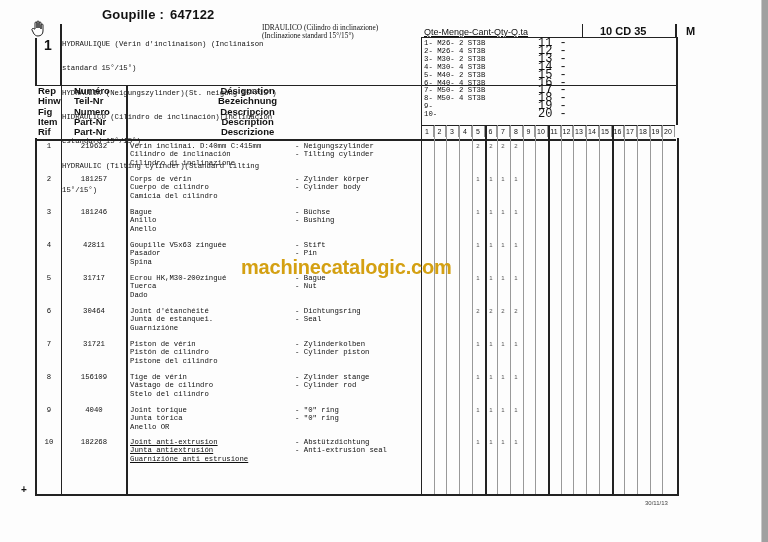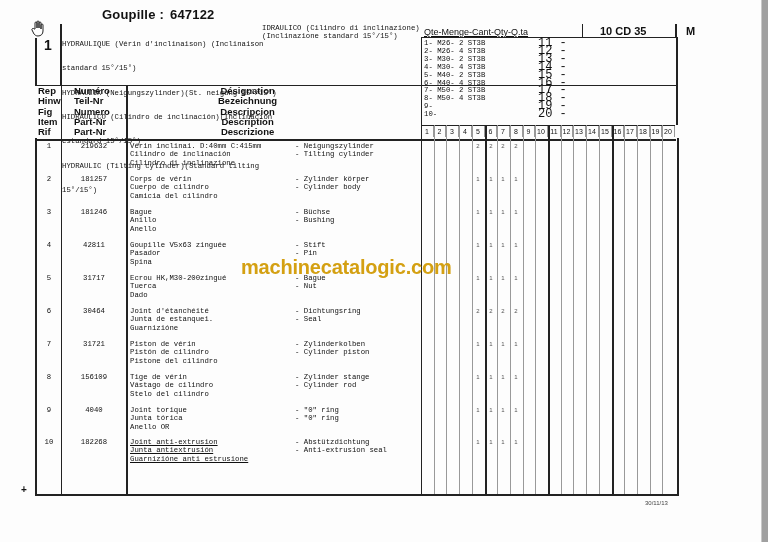--- a/index.html
+++ b/index.html
@@ -8,21 +8,21 @@
   .mono { font-family:"Liberation Mono", "DejaVu Sans Mono", monospace; }
   .sans { font-family:"Liberation Sans", sans-serif; }
 
   #catalogue { left:102px; top:7px; font-size:13px; font-weight:bold; letter-spacing:0.2px; }
   #catalogue .lbl { margin-right:6px; }
   #hand-icon { left:30px; top:20px; width:16px; height:18px; }
   #item-number { left:44px; top:37px; font-size:14px; font-weight:bold; }
   #title-vline { left:35px; top:38px; width:2px; height:48px; background:#222; }
   #title-left-border { left:60px; top:24px; width:2px; height:62px; background:#222; }
   #title-text { left:62px; top:24px; width:205px; font-size:7.3px; line-height:8.1px; white-space:pre; }
-  #title-text-it { left:262px; top:24px; width:160px; font-size:7.3px; line-height:8.1px; white-space:pre; }
+  #title-text-it { left:262px; top:24px; width:160px; font-size:7.3px; line-height:8.1px; white-space:pre;font-family:Liberation Serif, serif; }
 
   #qte-box { left:421px; top:37px; width:254px; height:88px; border-left:1px solid #222; border-top:0; border-right:2px solid #222; }
   #qte-label { left:424px; top:27px; font-size:9px; text-decoration:underline; }
   #qte-label-line { left:421px; top:37px; width:161px; height:1px; background:#222; }
   #model-vline { left:582px; top:24px; width:1px; height:13px; background:#222; }
   #model-label { left:600px; top:25px; font-size:11px; font-weight:bold; }
   #model-line { left:582px; top:37px; width:95px; height:1px; background:#222; }
   #m-vline { left:675px; top:24px; width:2px; height:14px; background:#222; }
   #m-label { left:686px; top:25px; font-size:11px; font-weight:bold; }
   #qte-list-a { left:424px; top:40px; font-size:7.3px; line-height:7.9px; white-space:pre; }

